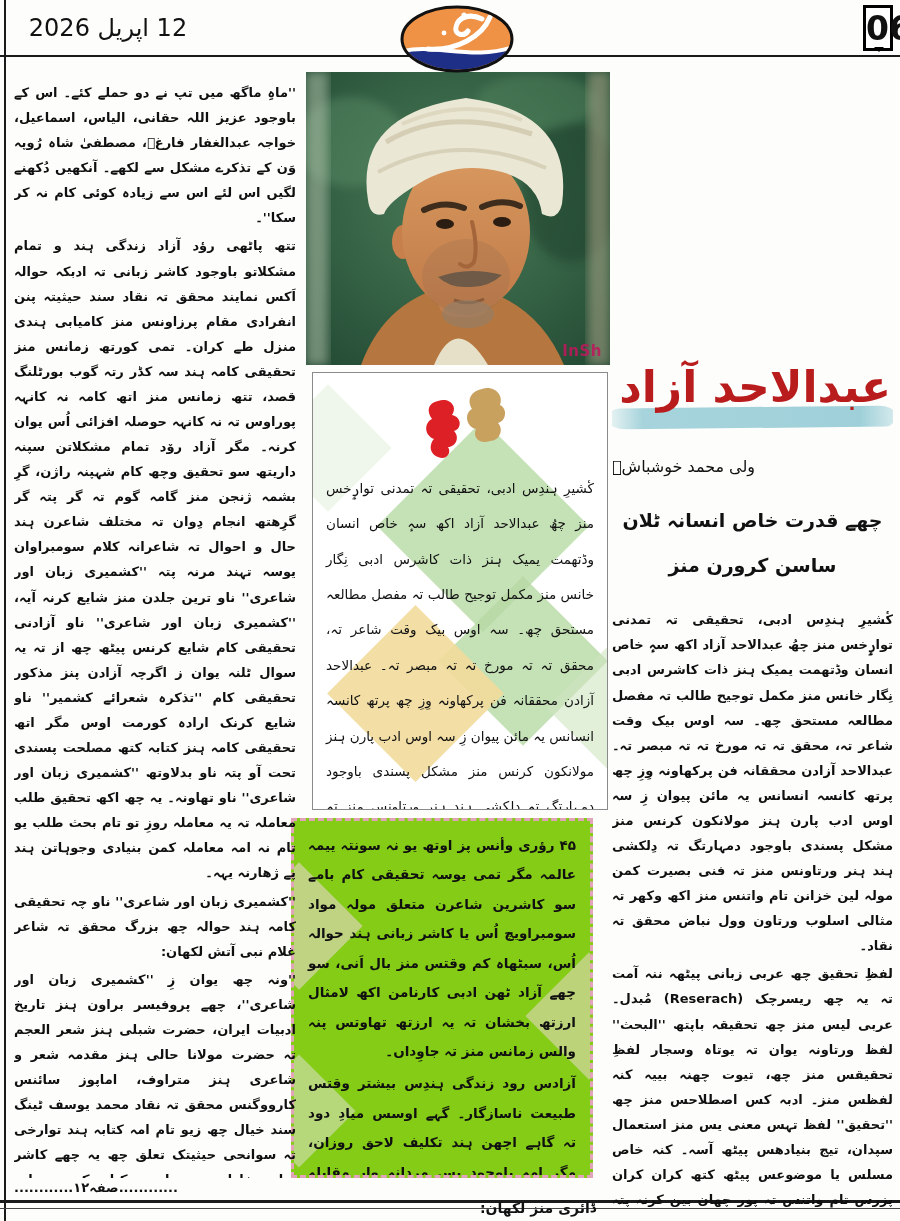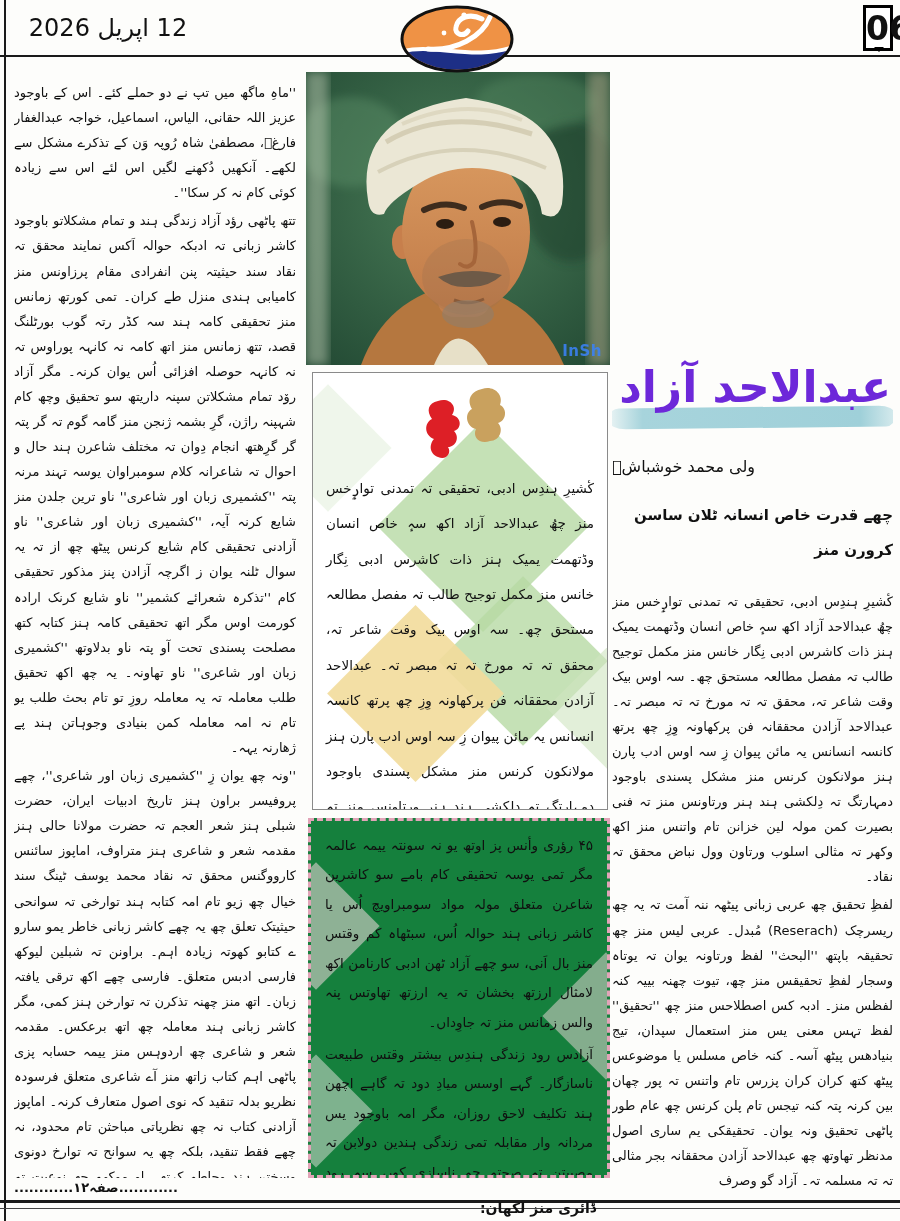--- a/index.html
+++ b/index.html
@@ -22,76 +22,76 @@
     position:absolute; right:7px; top:5px; width:30px; height:46px;
     border:3px solid #000; background:#fff; text-align:center;
     font-size:33px; font-weight:bold; line-height:42px; z-index:3;
   }
   .pagenum::after{
     content:""; position:absolute; left:8px; bottom:-9px;
     border:5px solid transparent; border-top-color:#000;
   }
   .logo{ position:absolute; left:398px; top:3px; width:118px; height:72px; z-index:2; }
   .body-text{
-    direction:rtl; text-align:justify; font-size:13px; line-height:1.93; color:#101010;
+    direction:rtl; text-align:justify; font-size:13px; line-height:1.93; color:#101010;font-weight:bold;
   }
   .col-left{ position:absolute; left:14px; top:80px; width:282px; height:1098px; overflow:hidden; }
   .col-right{ position:absolute; left:612px; top:356px; width:281px; height:852px; overflow:hidden; }
   .para{ margin-bottom:3px; }
 
   .page-footer{
     position:absolute; left:14px; top:1180px; width:282px;
     direction:rtl; text-align:left; font-size:13px; font-weight:bold;
   }
 
   
   .portrait{ position:absolute; left:306px; top:72px; width:304px; height:293px; overflow:hidden; }
   .portrait svg{ display:block; width:100%; height:100%; }
   .watermark{
-    position:absolute; right:8px; bottom:5px; color:#3b82f6; opacity:.88;
+    position:absolute; right:8px; bottom:5px; color:#be185d; opacity:.88;
     font-size:15px; font-weight:bold; letter-spacing:.5px;
   }
 
   
   .quote-box{
     position:absolute; left:312px; top:372px; width:296px; height:438px;
     border:1px solid #8a8a8a; background:#ffffff; overflow:hidden; padding:8px 13px;
   }
   .diamond{ position:absolute; transform:rotate(45deg); z-index:0; }
   .quote-ornament{ position:relative; z-index:1; display:flex; justify-content:center; margin:4px 0 8px; }
   .quote-box .qtext{
     position:relative; z-index:1; direction:rtl; text-align:justify;
     font-size:13.5px; line-height:2.62; font-weight:500;
   }
 
   
   .diary-box{
-    position:absolute; left:308px; top:818px; width:302px; height:360px;
-    border:3px dashed #e2a4b8; background:#15803d; padding:10px 14px; overflow:hidden;
+    position:absolute; left:291px; top:818px; width:302px; height:360px;
+    border:3px dashed #e2a4b8; background:#84cc16; padding:10px 14px; overflow:hidden;
   }
   .diary-box .body-text{ font-size:13.5px; line-height:2.18; }
   .after-box{
     position:absolute; left:308px; top:1180px; width:302px;
     direction:rtl; text-align:right; font-size:14px; font-weight:bold; padding-right:14px;margin-top:20px;
   }
 
   
   .title-wrap{ position:relative; text-align:right; padding:2px 2px 0 0; height:78px; }
   .headline{
     position:relative; z-index:1; font-size:44px; font-weight:bold; line-height:1.3;
-    direction:rtl; color:#6d28d9; letter-spacing:1px;
+    direction:rtl; color:#b91c1c; letter-spacing:1px;
   }
   .brush{
     position:absolute; z-index:0; left:-4px; right:-2px; bottom:6px; height:21px;
     background:linear-gradient(90deg, rgba(167,212,220,.2) 0%, #a7d4dc 12%, #9fd0d9 88%, rgba(167,212,220,.45) 100%);
     border-radius:12px 18px 10px 20px / 60% 45% 55% 50%;
     transform:rotate(-.6deg);
   }
   .byline{ margin-top:23px; direction:rtl; text-align:left; font-size:16px; font-weight:normal; }
-  .verse{ margin-top:22px; direction:rtl; font-size:15px; font-weight:600; line-height:2.35; }
+  .verse{ margin-top:22px; direction:rtl; text-align:center; font-size:19px; font-weight:600; line-height:2.35; }
   .col-right .body-text{ margin-top:20px; }
 </style>
 </head>
 <body>
 
 <div class="page">
 
   <div class="border-left"></div>
   <div class="header-rule"></div>
   <div class="date">12 اپریل 2026</div>
@@ -211,17 +211,18 @@
     </div>
     <div class="body-text">
       <p class="para">کٔشیرِ ہندِس ادبی، تحقیقی تہ تمدنی توارٟخس منز چھُ عبدالاحد آزاد اکھ سہٕ خاص انسان وڈتھمت یمیک ہنز ذات کاشرس ادبی نِگار خانس منز مکمل توجیح طالب تہ مفصل مطالعہ مستحق چھ۔ سہ اوس بیک وقت شاعر تہ، محقق تہ تہ مورخ تہ تہ مبصر تہ۔ عبدالاحد آزادن محققانہ فن پرکھاونہ وِزِ چھ پرتھ کانسہ انسانس یہ مائن پیوان زِ سہ اوس ادب پارن ہنز مولانکون کرنس منز مشکل پسندی باوجود دمہارتگ تہ دِلکشی ہند ہنر ورتاونس منز تہ فنی بصیرت کمن مولہ لین خزانن تام واتنس منز اکھ وکھر تہ مثالی اسلوب ورتاون وول نباض محقق تہ نقاد۔</p>
       <p class="para">لفظِ تحقیق چھ عربی زبانی پیٹھہ ننہ آمت تہ یہ چھ ریسرچک (Reserach) مُبدل۔ عربی لیس منز چھ تحقیقہ باپتھ ''البحث'' لفظ ورتاونہ یوان تہ یوتاہ وسجار لفظِ تحقیقس منز چھ، تیوت چھنہ بییہ کنہ لفظس منز۔ ادبہ کس اصطلاحس منز چھ ''تحقیق'' لفظ تہس معنی یس منز استعمال سپدان، تیج بنیادھس پیٹھ آسہ۔ کنہ خاص مسلس یا موضوعس پیٹھ کتھ کران کران پزرس تام واتنس تہ پور چھان بین کرنہ پتہ کنہ تیجس تام پلن کرنس چھ عام طور پاٹھی تحقیق ونہ یوان۔ تحقیقکی یم ساری اصول مدنظر تھاوتھ چھ عبدالاحد آزادن محققانہ بجر مثالی تہ تہ مسلمہ تہ۔ آزاد گو وصرف</p>
     </div>
   </div>
 
   <div class="col-left body-text">
     <p class="para">''ماہِ ماگھ میں تپ نے دو حملے کئے۔ اس کے باوجود عزیز اللہ حقانی، الیاس، اسماعیل، خواجہ عبدالغفار فارغؔ، مصطفیٰ شاہ رُوپہ وَن کے تذکرے مشکل سے لکھے۔ آنکھیں دُکھنے لگیں اس لئے اس سے زیادہ کوئی کام نہ کر سکا''۔</p>
     <p class="para">تتھ پاٹھی رؤد آزاد زندگی ہند و تمام مشکلاتو باوجود کاشر زبانی تہ ادبکہ حوالہ اَکس نمایند محقق تہ نقاد سند حیثیتہ پنن انفرادی مقام پرزاونس منز کامیابی ہندی منزل طے کران۔ تمی کورتھ زمانس منز تحقیقی کامہ ہند سہ کڈر رتہ گوب بورٹلنگ قصد، تتھ زمانس منز اتھ کامہ نہ کانہہ پوراوس تہ نہ کانہہ حوصلہ افزائی اُس یوان کرنہ۔ مگر آزاد روٚد تمام مشکلاتن سپنہ داریتھ سو تحقیق وچھ کام شہپنہ راژن، گرِ بشمہ ژنجن منز گامہ گوم تہ گر پتہ گر گرِھتھ انجام دِوان تہ مختلف شاعرن ہند حال و احوال تہ شاعرانہ کلام سومبراوان یوسہ تہند مرنہ پتہ ''کشمیری زبان اور شاعری'' ناو ترین جلدن منز شایع کرنہ آیہ، ''کشمیری زبان اور شاعری'' ناو آزادنی تحقیقی کام شایع کرنس پیٹھ چھ از تہ یہ سوال ٹلنہ یوان ز اگرچہ آزادن پنز مذکور تحقیقی کام ''تذکرہ شعرائے کشمیر'' ناو شایع کرنک ارادہ کورمت اوس مگر اتھ تحقیقی کامہ ہنز کتابہ کتھ مصلحت پسندی تحت آو پتہ ناو بدلاوتھ ''کشمیری زبان اور شاعری'' ناو تھاونہ۔ یہ چھ اکھ تحقیق طلب معاملہ تہ یہ معاملہ روزِ تو تام بحث طلب یو تام نہ امہ معاملہ کمن بنیادی وجوہاتن ہند پے ژھارنہ یہہ۔</p>
+    <p class="para">''کشمیری زبان اور شاعری'' ناو چہ تحقیقی کامہ ہند حوالہ چھ بزرگ محقق تہ شاعر غلام نبی آتش لکھان:</p>
     <p class="para">''ونہ چھ یوان زِ ''کشمیری زبان اور شاعری''، چھے پروفیسر براون ہنز تاریخ ادبیات ایران، حضرت شبلی ہنز شعر العجم تہ حضرت مولانا حالی ہنز مقدمہ شعر و شاعری ہنز متراوف، اماپوز سائنس کارووگنس محقق تہ نقاد محمد یوسف ٹینگ سند خیال چھ زیو تام امہ کتابہ ہند توارخی تہ سوانحی حیثیتک تعلق چھ یہ چھے کاشر زبانی خاطر یمو سارو ے کتابو کھوتہ زیادہ اہم۔ براونن تہ شبلین لیوکھ فارسی ادبس متعلق۔ فارسی چھے اکھ ترقی یافتہ زبان۔ اتھ منز چھنہ تذکرن تہ توارخن ہنز کمی، مگر کاشر زبانی ہند معاملہ چھ اتھ برعکس۔ مقدمہ شعر و شاعری چھ اردوہس منز ییمہ حسابہ پزی پاٹھی اہم کتاب زاتھ منز آے شاعری متعلق فرسودہ نظریو بدلہ تنقید کہ نوی اصول متعارف کرنہ۔ اماپوز آزادنی کتاب نہ چھ نظریاتی مباحثن تام محدود، نہ چھے فقط تنقید، بلکہ چھ یہ سوانح تہ توارخ دونوی وسختن ہند وحاطہ کرتھ۔ او موکھہ چھ نوعیت تہ تجھ کنی یہ کتاب انتہا درجہ اہمیت پزاوان''۔</p>
   </div>
   <div class="page-footer">............صفہ۱۲............</div>
 
 </div>
 
 </body></html>

